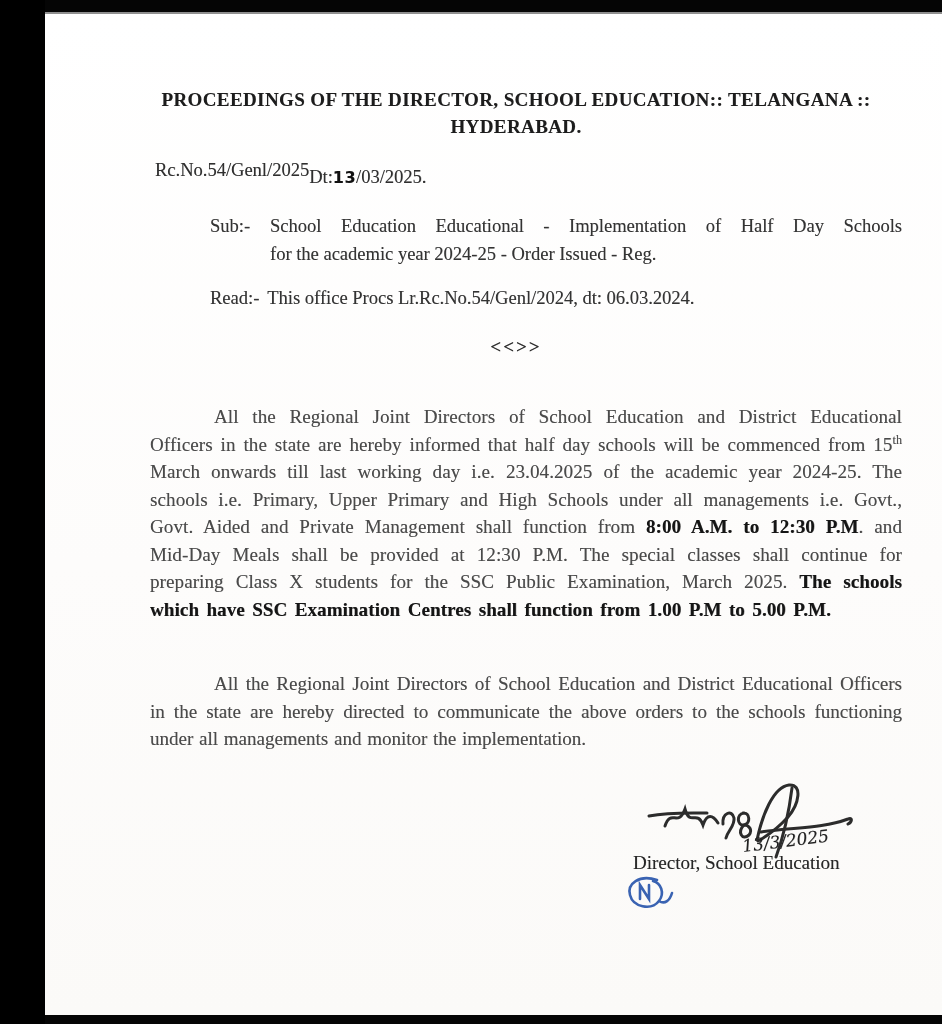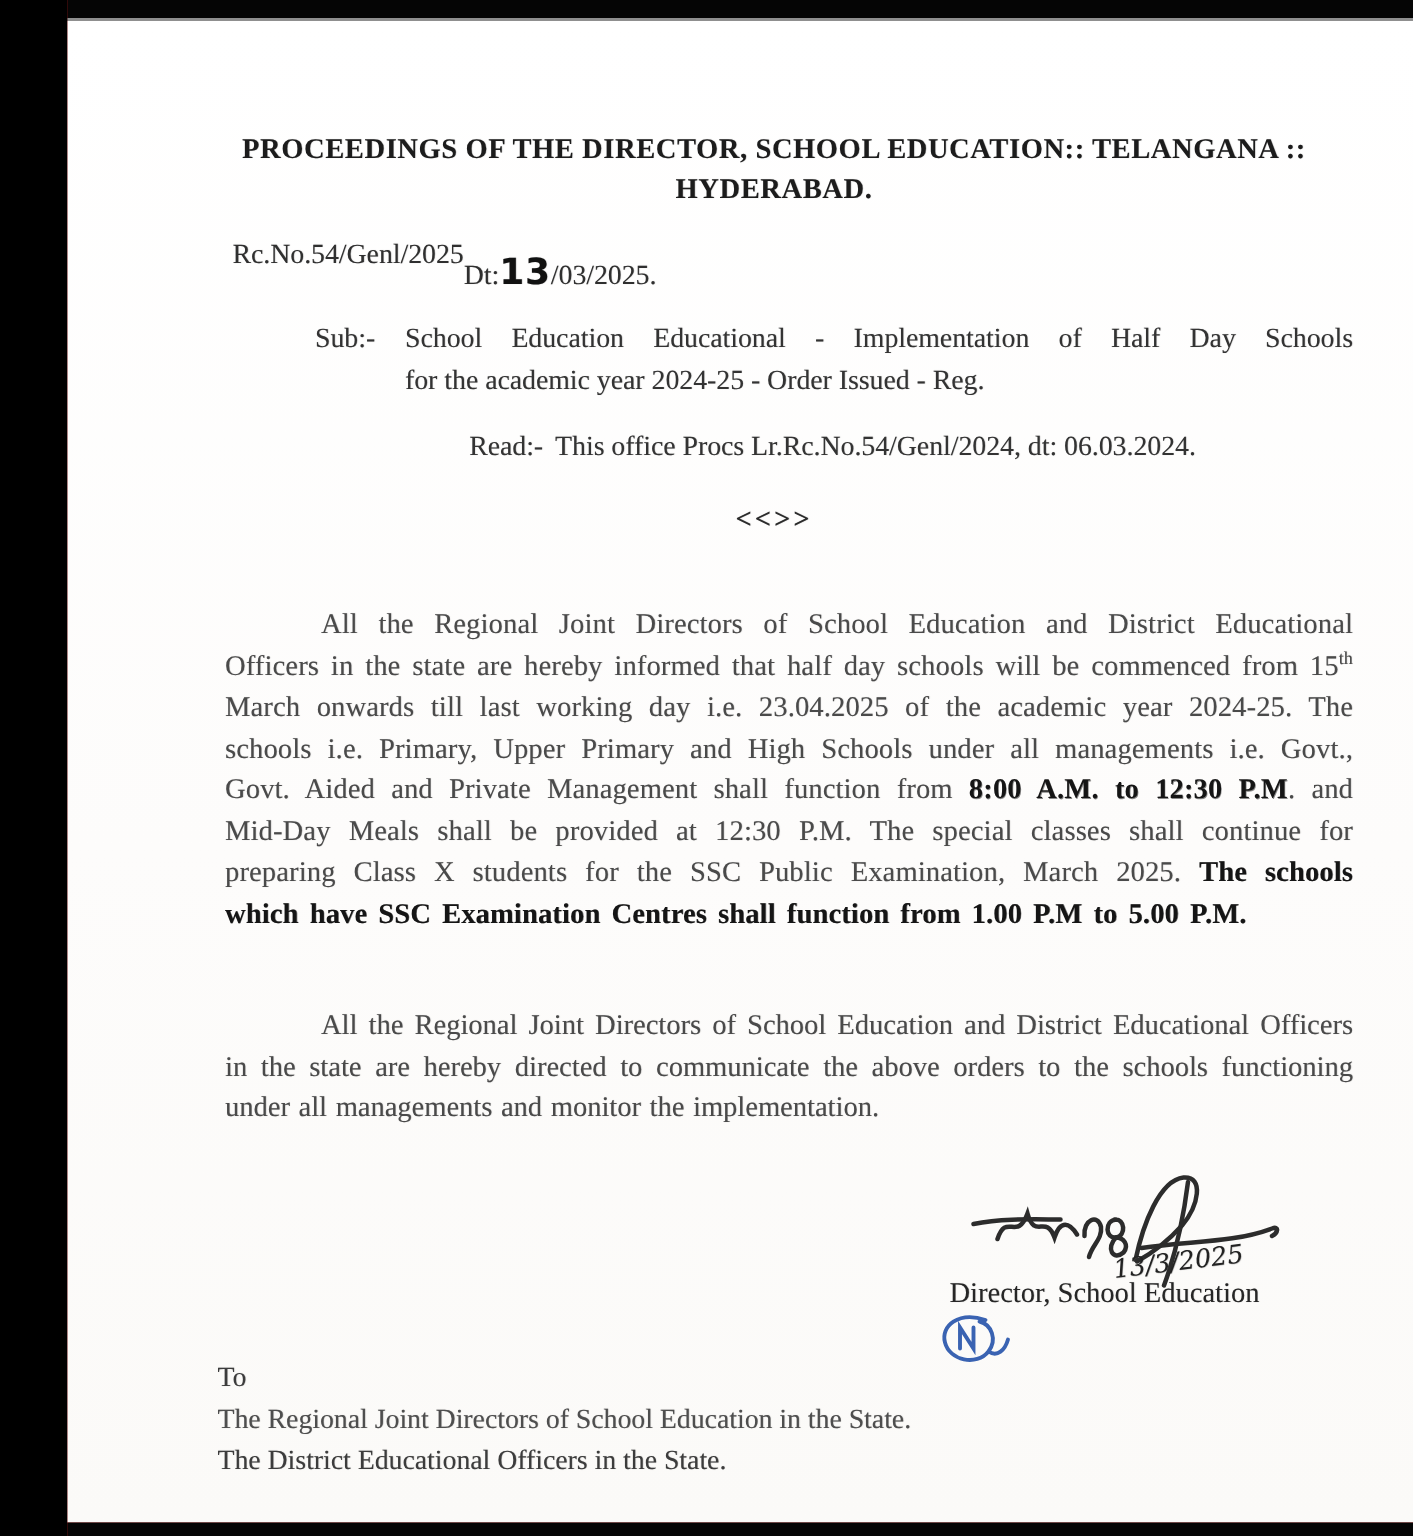--- a/index.html
+++ b/index.html
@@ -31,32 +31,32 @@
     letter-spacing: 0.4px; color: #1c1c1c;
   }
   .ref-row {
     position: absolute; top: 146px; left: 110px; right: 87px;
     display: flex; 
     font-size: 18.5px; color: #2f2f2f;
   }
   .date-field { position: relative; top: 7px; }
   .hand-day {
     font-family: "DejaVu Sans", sans-serif;
-    font-weight: 700; font-size: 24px; color: #111; letter-spacing: 0.5px;
+    font-weight: 700; font-size: 16px; color: #111; letter-spacing: 0.5px;
   }
   .subject-block {
     position: absolute; top: 198px; left: 165px; width: 692px;
     font-size: 18.5px; line-height: 28px; color: #333;
   }
   .subject-label { position: absolute; left: 0; top: 0; }
   .subject-text { margin-left: 60px; width: 632px; }
   .subject-line1 { text-align: justify; text-align-last: justify; }
   .read-row {
     position: absolute; top: 274px; left: 165px; right: 87px;
-    font-size: 18.5px; color: #333; text-align: center;
+    font-size: 18.5px; color: #333;
   }
   .read-label { margin-right: 8px; }
   .divider {
     position: absolute; top: 322px; left: 0; right: 0;
     text-align: center; font-weight: 700; font-size: 19px;
     letter-spacing: 2px; color: #2b2b2b;
   }
   .para {
     position: absolute; left: 105px; width: 752px;
     font-size: 19px; line-height: 27.5px;
@@ -132,22 +132,17 @@
       <div class="signatory">Director, School Education</div>
       <svg class="blue-mark-svg" width="52" height="44" viewBox="0 0 52 44">
         <g fill="none" stroke="#3a63b2" stroke-width="2.6" stroke-linecap="round">
           <path d="M34,8 C16,2 4,12 7,23 C10,35 28,39 36,29 C42,21 38,11 30,9"></path>
           <path d="M17,27 L17,13 L26,27 L26,13"></path>
           <path d="M36,29 C42,33 47,28 49,21"></path>
         </g>
       </svg>
     </div>
 
-    <div class="address-block">
-      <div>To</div>
-      <div class="address-line-1">The Regional Joint Directors of School Education in the State.</div>
-      <div>The District Educational Officers in the State.</div>
-    </div>
 
   </div>
 
   <div class="bottom-bar"></div>
 </div>
 
 </body></html>

